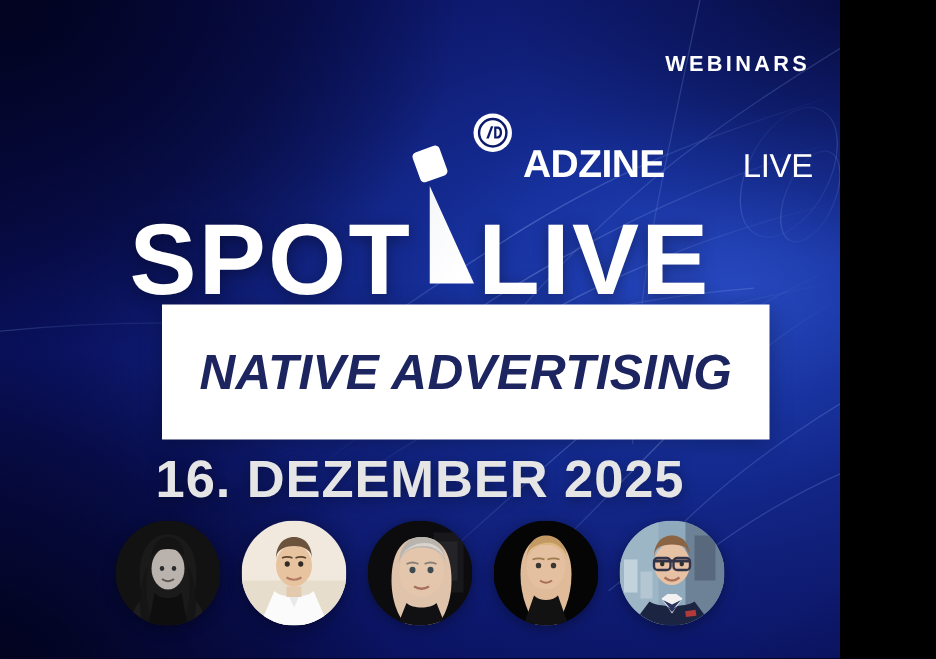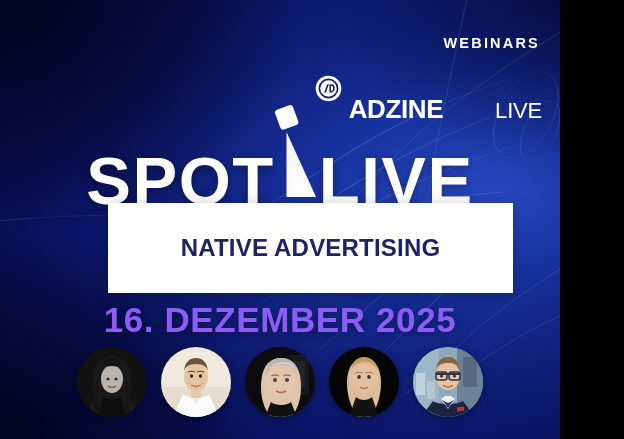--- a/index.html
+++ b/index.html
@@ -61,21 +61,21 @@
   }
   .logo-live {
     color:#fff; font-size:22px; font-weight:300; letter-spacing:-.2px; margin-left:4px;margin-top:44px;
   }
 
   
   .headline {
     position:absolute; left:0; right:0; top:130px;
     display:flex; justify-content:center; align-items:flex-start;
   }
-  .headline-inner { position:relative; display:flex; align-items:baseline;margin-top:8px; }
+  .headline-inner { position:relative; display:flex; align-items:baseline; }
   .sp-text {
     color:#fff; font-size:67px; font-weight:bold;
     letter-spacing:1.5px; line-height:.98;
     text-shadow:0 2px 10px rgba(0,0,0,.35);
   }
   .beam-slot {
     position:relative; width:44px; height:66px; display:inline-block;
   }
   .beam-svg {
     position:absolute; left:-6px; bottom:-4px;
@@ -85,29 +85,29 @@
   
   .subtitle-box {
     position:absolute; left:108px; top:203px;
     width:405px; height:90px;
     background:#fff;
     display:flex; flex-direction:column;
     align-items:center; justify-content:center;
     box-shadow:0 3px 14px rgba(0,0,0,.28);
   }
   .subtitle-line {
-    color:#1c2560; font-size:24px; font-weight:bold;
-    letter-spacing:.2px; line-height:1.16; white-space:nowrap;
+    color:#1c2560; font-size:33px; font-weight:bold;
+    letter-spacing:.2px; line-height:1.16; white-space:nowrap;font-style:italic;
   }
 
   
   .date-line {
     position:absolute; left:0; right:0; top:300px;
     text-align:center;
-    color:#8b5cf6; font-size:35px; font-weight:bold;
+    color:#e5e5e5; font-size:35px; font-weight:bold;
     letter-spacing:.6px;
     text-shadow:0 2px 9px rgba(0,0,0,.4);
   }
 
   
   .speakers {
     position:absolute; left:0; right:0; top:347px;
     display:flex; justify-content:center; align-items:center; gap:14px;
   }
   .avatar {

